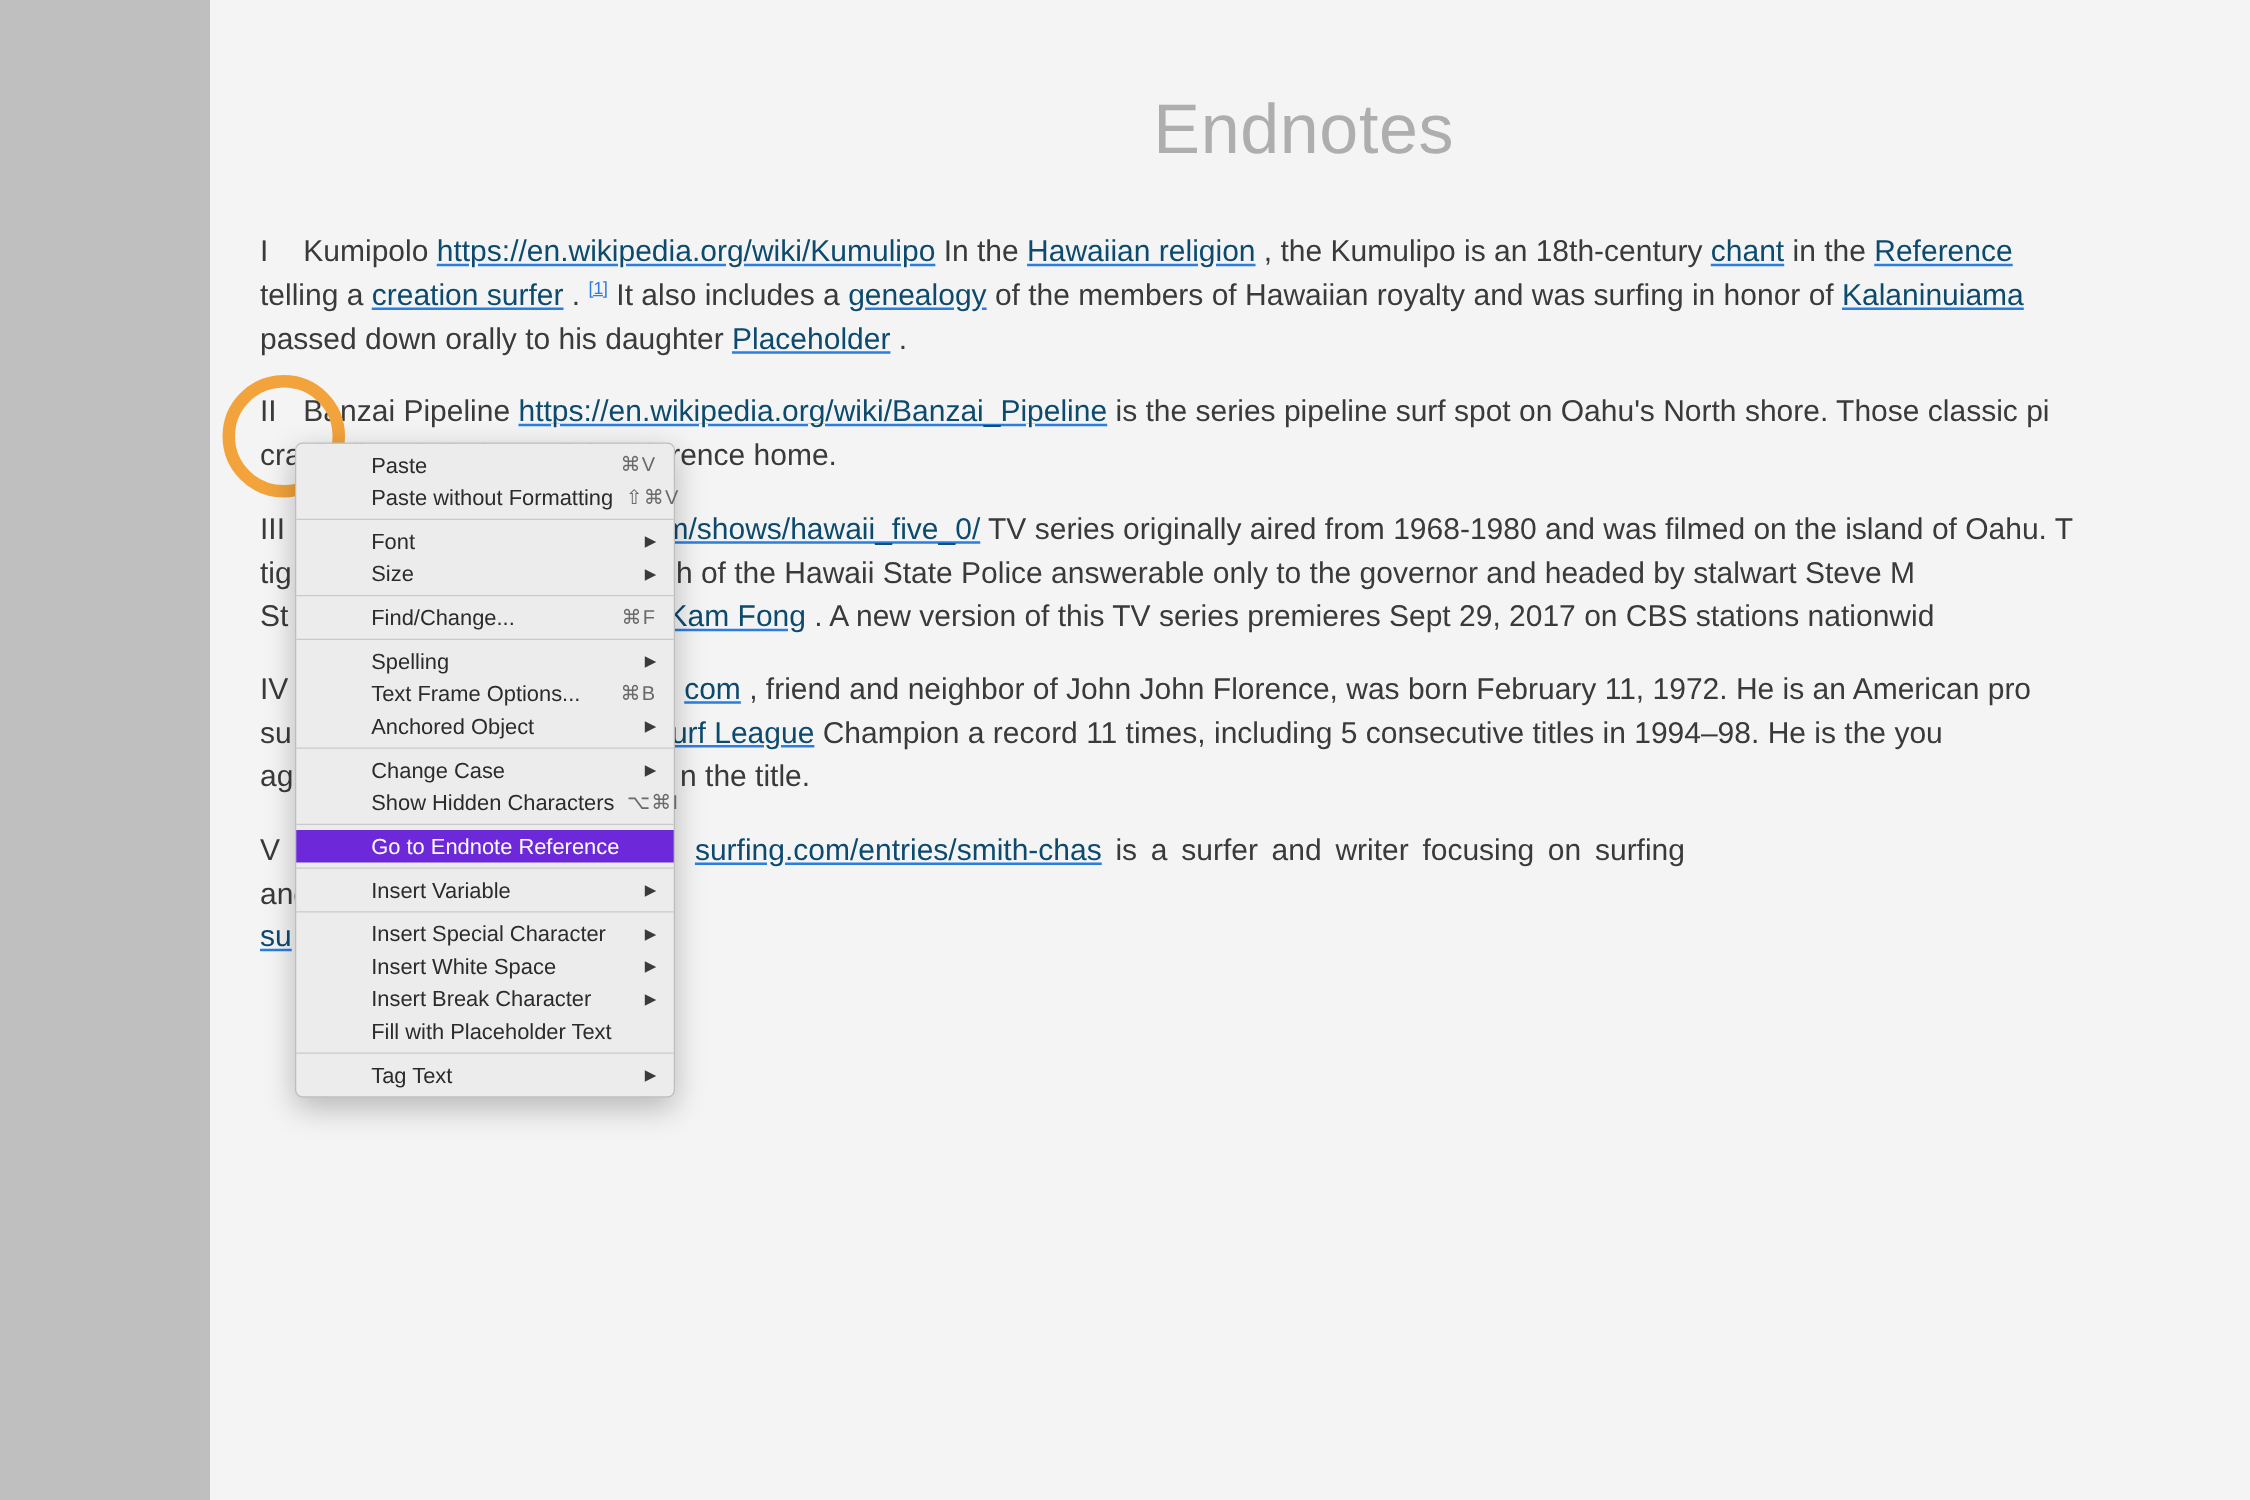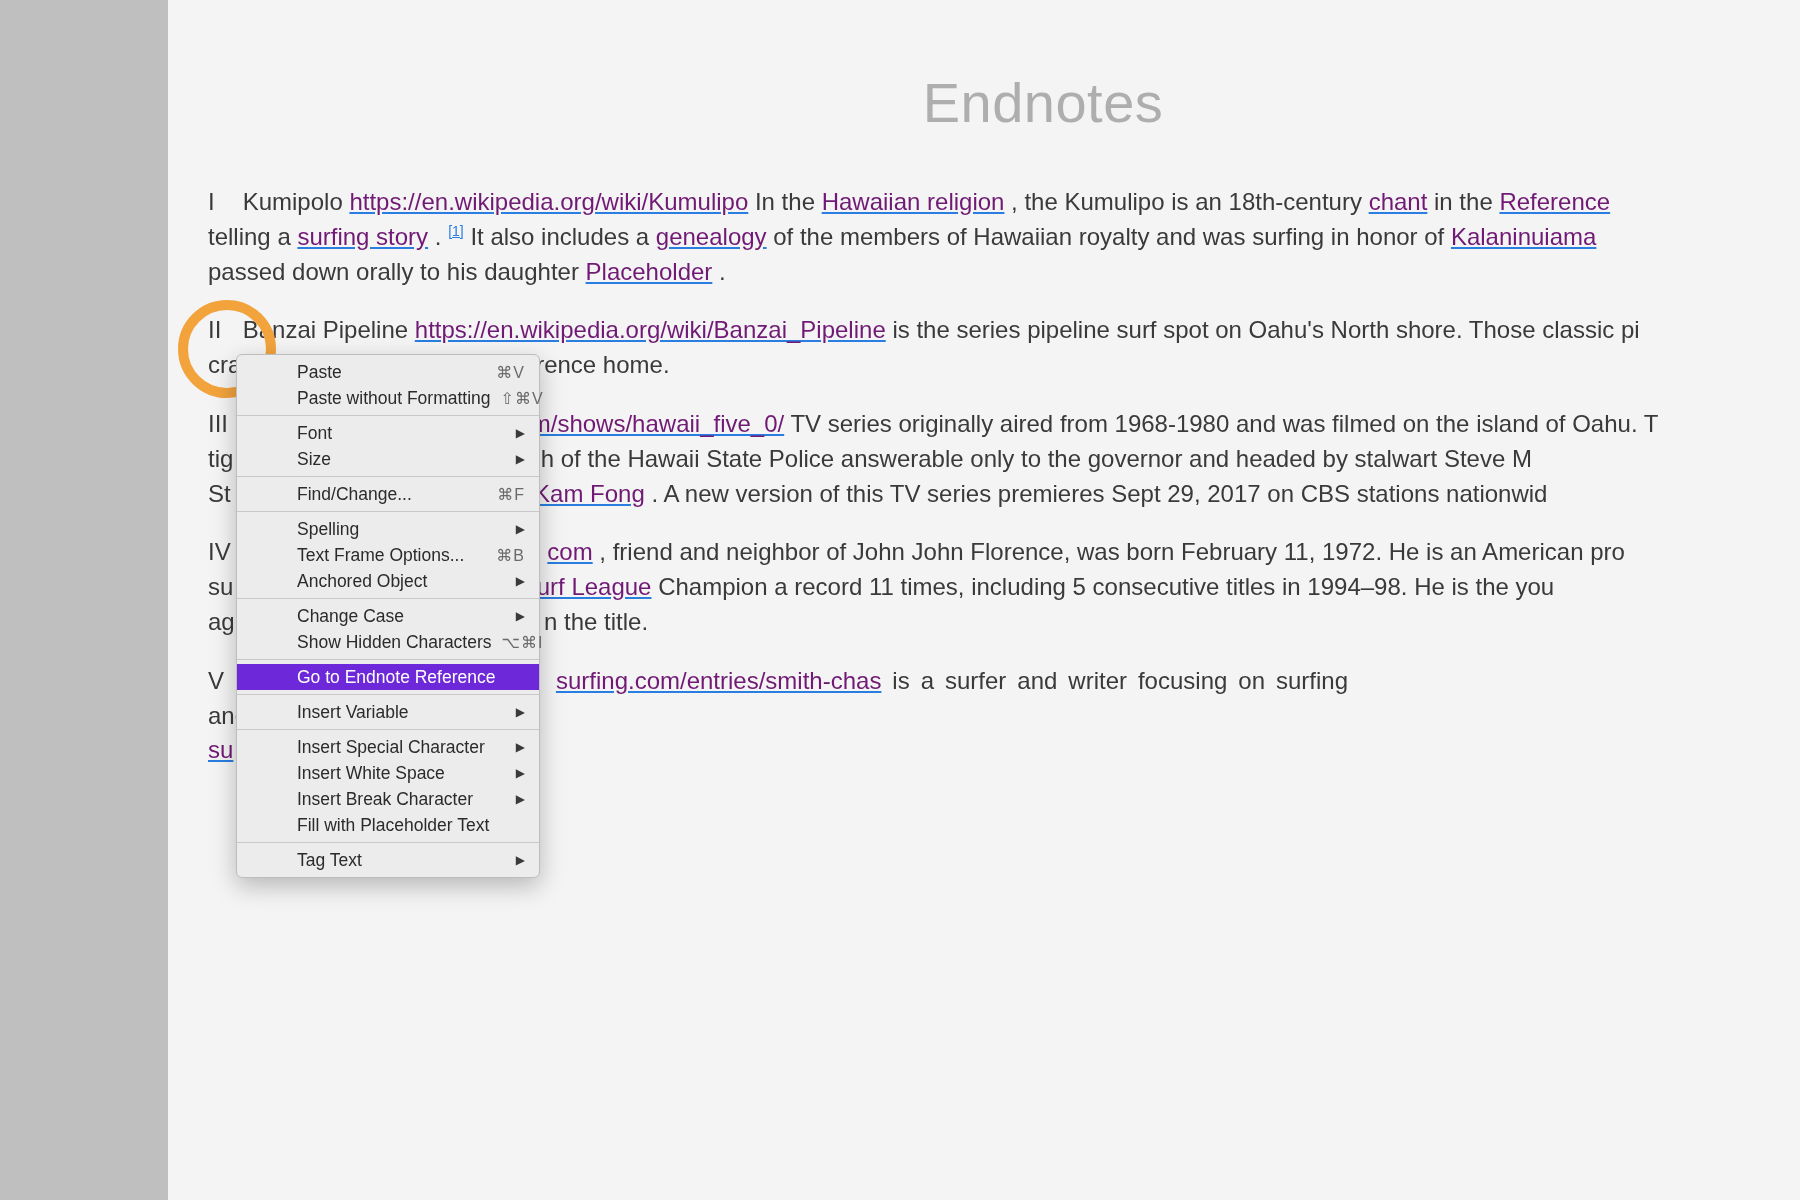--- a/index.html
+++ b/index.html
@@ -35,21 +35,21 @@
     color: #3a3a3a;
   }
   .endnote {
     margin-bottom: 24px;
   }
   .num {
     display: inline-block;
     width: 28px;
   }
   a.link {
-    color: #701a75;
+    color: #0c4a6e;
     text-decoration: underline;
     text-decoration-color: #2a7de1;
   }
   .sup {
     color: #2a7de1;
     font-size: 14px;
     vertical-align: super;
     text-decoration: underline;
   }
   .highlight-circle {
@@ -130,21 +130,21 @@
       <span> </span>
       <a class="link">https://en.wikipedia.org/wiki/Kumulipo</a>
       <span> In the </span>
       <a class="link">Hawaiian religion</a>
       <span>, the Kumulipo is an 18th-century </span>
       <a class="link">chant</a>
       <span> in the </span>
       <a class="link">Reference </a>
       <br>
       <span> telling a </span>
-      <a class="link">surfing story</a>
+      <a class="link">creation surfer</a>
       <span>.</span>
       <a class="sup">[1]</a>
       <span> It also includes a </span>
       <a class="link">genealogy</a>
       <span> of the members of Hawaiian royalty and was surfing in honor of </span>
       <a class="link">Kalaninuiama</a>
       <br>
       <span> passed down orally to his daughter </span>
       <a class="link">Placeholder</a>
       <span>.</span>

